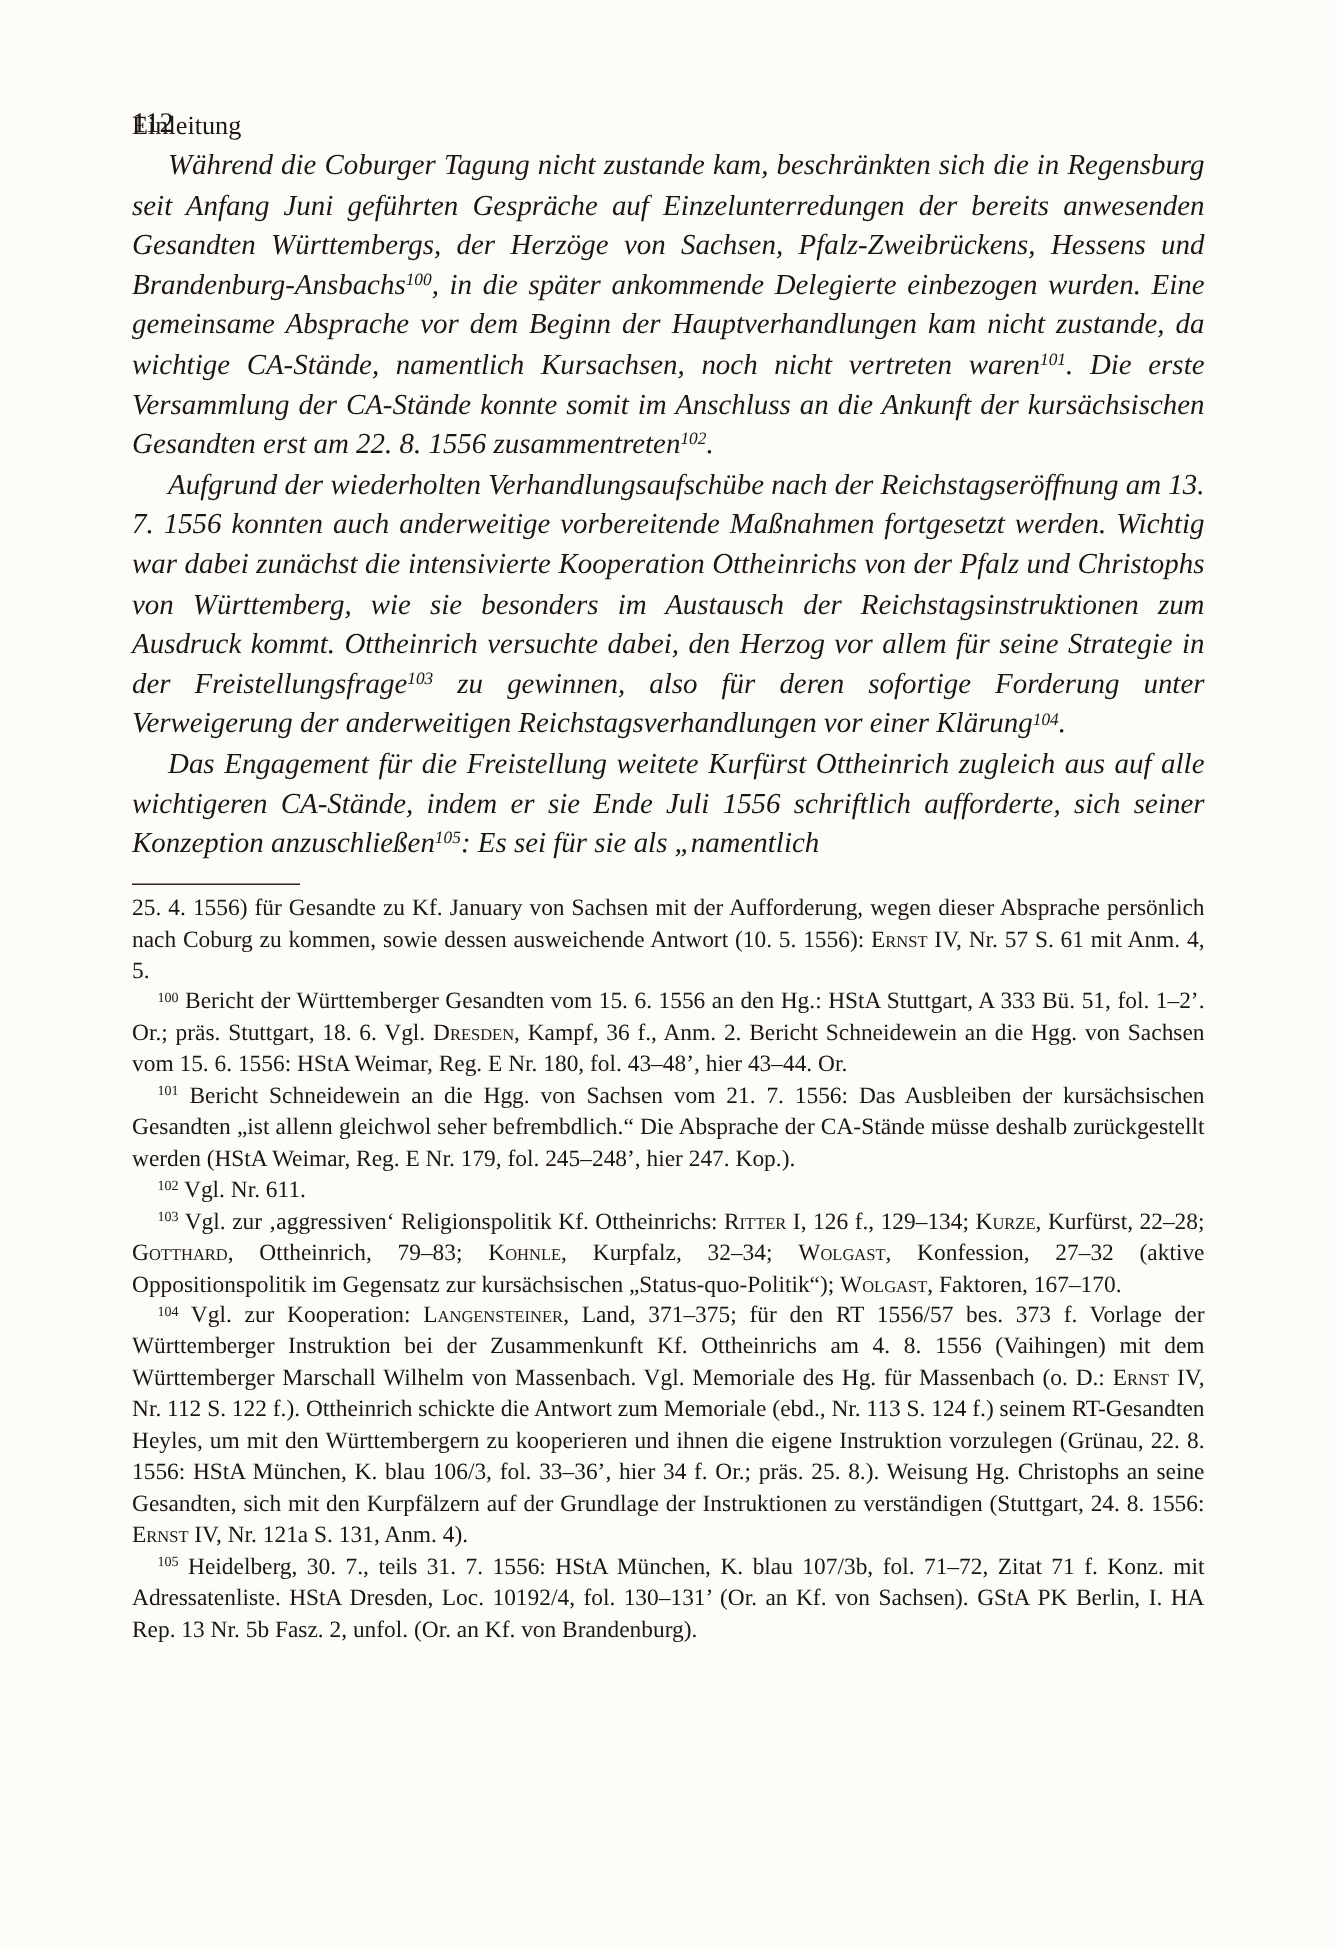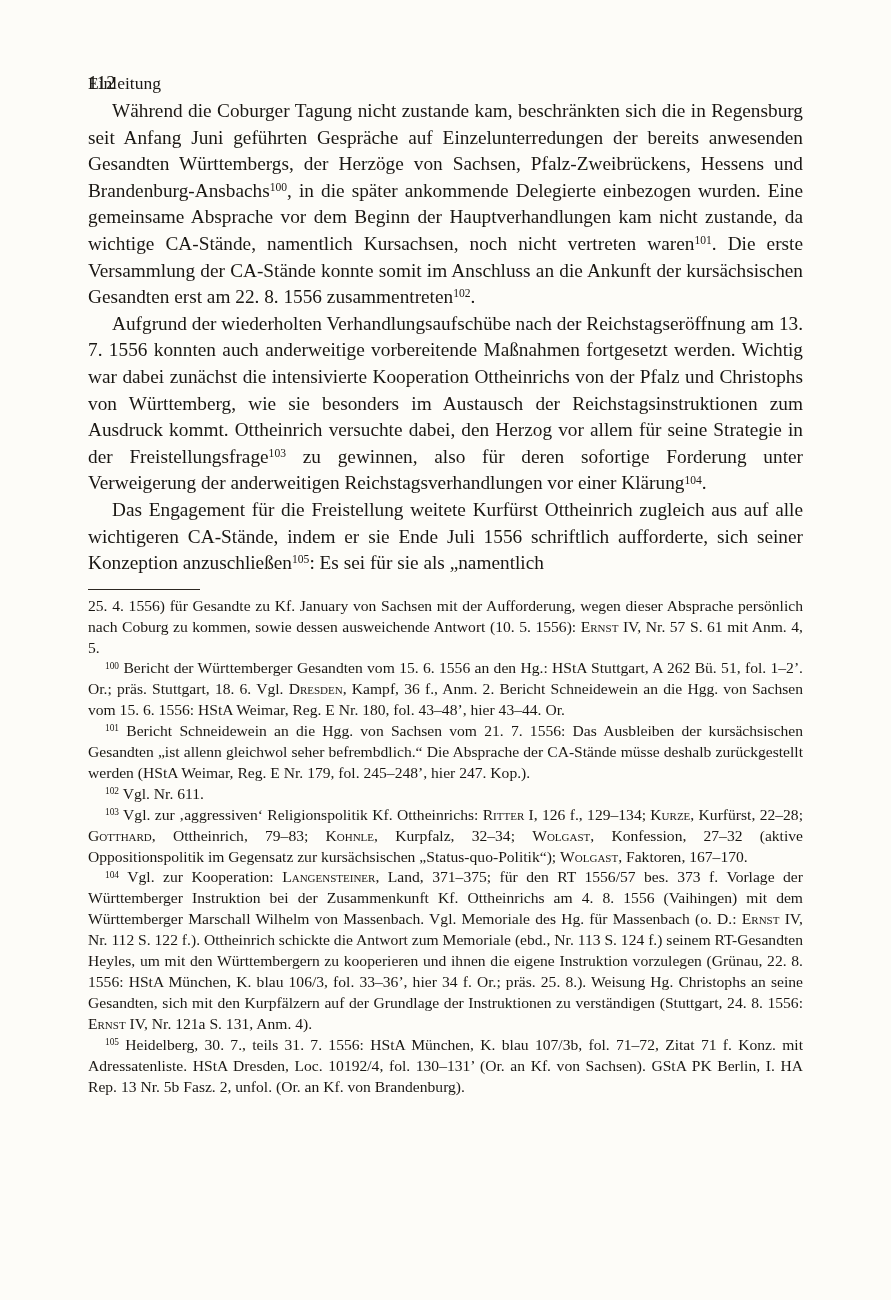--- a/index.html
+++ b/index.html
@@ -36,20 +36,21 @@
     }
     .body-text {
       font-size: 19.3px;
       line-height: 26.6px;
       text-align: justify;
       hyphens: auto;
     }
     .para {
       margin: 0;
       text-indent: 24px;
+      font-style: italic;
     }
     sup.sup {
       font-size: 0.6em;
       line-height: 0;
       vertical-align: baseline;
       position: relative;
       top: -0.5em;
       letter-spacing: 0;
     }
     .sc { font-variant: small-caps; }
@@ -85,21 +86,21 @@
   <main class="body-text">
     <p class="para"><span>Während die Coburger Tagung nicht zustande kam, beschränkten sich die in Regensburg seit Anfang Juni geführten Gespräche auf Einzelunterredungen der bereits anwesenden Gesandten Württembergs, der Herzöge von Sachsen, Pfalz-Zweibrückens, Hessens und Brandenburg-Ansbachs</span><sup class="sup">100</sup><span>, in die später ankommende Delegierte einbezogen wurden. Eine gemeinsame Absprache vor dem Beginn der Hauptverhandlungen kam nicht zustande, da wichtige CA-Stände, namentlich Kursachsen, noch nicht vertreten waren</span><sup class="sup">101</sup><span>. Die erste Versammlung der CA-Stände konnte somit im Anschluss an die Ankunft der kursächsischen Gesandten erst am 22. 8. 1556 zusammentreten</span><sup class="sup">102</sup><span>.</span></p>
     <p class="para"><span>Aufgrund der wiederholten Verhandlungsaufschübe nach der Reichstagseröffnung am 13. 7. 1556 konnten auch anderweitige vorbereitende Maßnahmen fortgesetzt werden. Wichtig war dabei zunächst die intensivierte Kooperation Ottheinrichs von der Pfalz und Christophs von Württemberg, wie sie besonders im Austausch der Reichstagsinstruktionen zum Ausdruck kommt. Ottheinrich versuchte dabei, den Herzog vor allem für seine Strategie in der Freistellungsfrage</span><sup class="sup">103</sup><span> zu gewinnen, also für deren sofortige Forderung unter Verweigerung der anderweitigen Reichstagsverhandlungen vor einer Klärung</span><sup class="sup">104</sup><span>.</span></p>
     <p class="para"><span>Das Engagement für die Freistellung weitete Kurfürst Ottheinrich zugleich aus auf alle wichtigeren CA-Stände, indem er sie Ende Juli 1556 schriftlich aufforderte, sich seiner Konzeption anzuschließen</span><sup class="sup">105</sup><span>: Es sei für sie als „namentlich</span></p>
   </main>
 
   <div class="fn-sep"></div>
 
   <section class="footnotes">
     <p class="fn cont"><span>25. 4. 1556) für Gesandte zu Kf. January von Sachsen mit der Aufforderung, wegen dieser Absprache persönlich nach Coburg zu kommen, sowie dessen ausweichende Antwort (10. 5. 1556): </span><span class="sc">Ernst</span><span> IV, Nr. 57 S. 61 mit Anm. 4, 5.</span></p>
-    <p class="fn"><sup class="sup">100</sup><span> Bericht der Württemberger Gesandten vom 15. 6. 1556 an den Hg.: HStA Stuttgart, A 262 Bü. 51, fol. 1–2’. Or.; präs. Stuttgart, 18. 6. Vgl. </span><span class="sc">Dresden</span><span>, Kampf, 36 f., Anm. 2. Bericht Schneidewein an die Hgg. von Sachsen vom 15. 6. 1556: HStA Weimar, Reg. E Nr. 180, fol. 43–48’, hier 43–44. Or.</span></p>
+    <p class="fn"><sup class="sup">100</sup><span> Bericht der Württemberger Gesandten vom 15. 6. 1556 an den Hg.: HStA Stuttgart, A 333 Bü. 51, fol. 1–2’. Or.; präs. Stuttgart, 18. 6. Vgl. </span><span class="sc">Dresden</span><span>, Kampf, 36 f., Anm. 2. Bericht Schneidewein an die Hgg. von Sachsen vom 15. 6. 1556: HStA Weimar, Reg. E Nr. 180, fol. 43–48’, hier 43–44. Or.</span></p>
     <p class="fn"><sup class="sup">101</sup><span> Bericht Schneidewein an die Hgg. von Sachsen vom 21. 7. 1556: Das Ausbleiben der kursächsischen Gesandten „ist allenn gleichwol seher befrembdlich.“ Die Absprache der CA-Stände müsse deshalb zurückgestellt werden (HStA Weimar, Reg. E Nr. 179, fol. 245–248’, hier 247. Kop.).</span></p>
     <p class="fn"><sup class="sup">102</sup><span> Vgl. Nr. 611.</span></p>
     <p class="fn"><sup class="sup">103</sup><span> Vgl. zur ‚aggressiven‘ Religionspolitik Kf. Ottheinrichs: </span><span class="sc">Ritter</span><span> I, 126 f., 129–134; </span><span class="sc">Kurze</span><span>, Kurfürst, 22–28; </span><span class="sc">Gotthard</span><span>, Ottheinrich, 79–83; </span><span class="sc">Kohnle</span><span>, Kurpfalz, 32–34; </span><span class="sc">Wolgast</span><span>, Konfession, 27–32 (aktive Oppositionspolitik im Gegensatz zur kursächsischen „Status-quo-Politik“); </span><span class="sc">Wolgast</span><span>, Faktoren, 167–170.</span></p>
     <p class="fn"><sup class="sup">104</sup><span> Vgl. zur Kooperation: </span><span class="sc">Langensteiner</span><span>, Land, 371–375; für den RT 1556/57 bes. 373 f. Vorlage der Württemberger Instruktion bei der Zusammenkunft Kf. Ottheinrichs am 4. 8. 1556 (Vaihingen) mit dem Württemberger Marschall Wilhelm von Massenbach. Vgl. Memoriale des Hg. für Massenbach (o. D.: </span><span class="sc">Ernst</span><span> IV, Nr. 112 S. 122 f.). Ottheinrich schickte die Antwort zum Memoriale (ebd., Nr. 113 S. 124 f.) seinem RT-Gesandten Heyles, um mit den Württembergern zu kooperieren und ihnen die eigene Instruktion vorzulegen (Grünau, 22. 8. 1556: HStA München, K. blau 106/3, fol. 33–36’, hier 34 f. Or.; präs. 25. 8.). Weisung Hg. Christophs an seine Gesandten, sich mit den Kurpfälzern auf der Grundlage der Instruktionen zu verständigen (Stuttgart, 24. 8. 1556: </span><span class="sc">Ernst</span><span> IV, Nr. 121a S. 131, Anm. 4).</span></p>
     <p class="fn"><sup class="sup">105</sup><span> Heidelberg, 30. 7., teils 31. 7. 1556: HStA München, K. blau 107/3b, fol. 71–72, Zitat 71 f. Konz. mit Adressatenliste. HStA Dresden, Loc. 10192/4, fol. 130–131’ (Or. an Kf. von Sachsen). GStA PK Berlin, I. HA Rep. 13 Nr. 5b Fasz. 2, unfol. (Or. an Kf. von Brandenburg).</span></p>
   </section>
 
 </div>
 
 </body></html>

